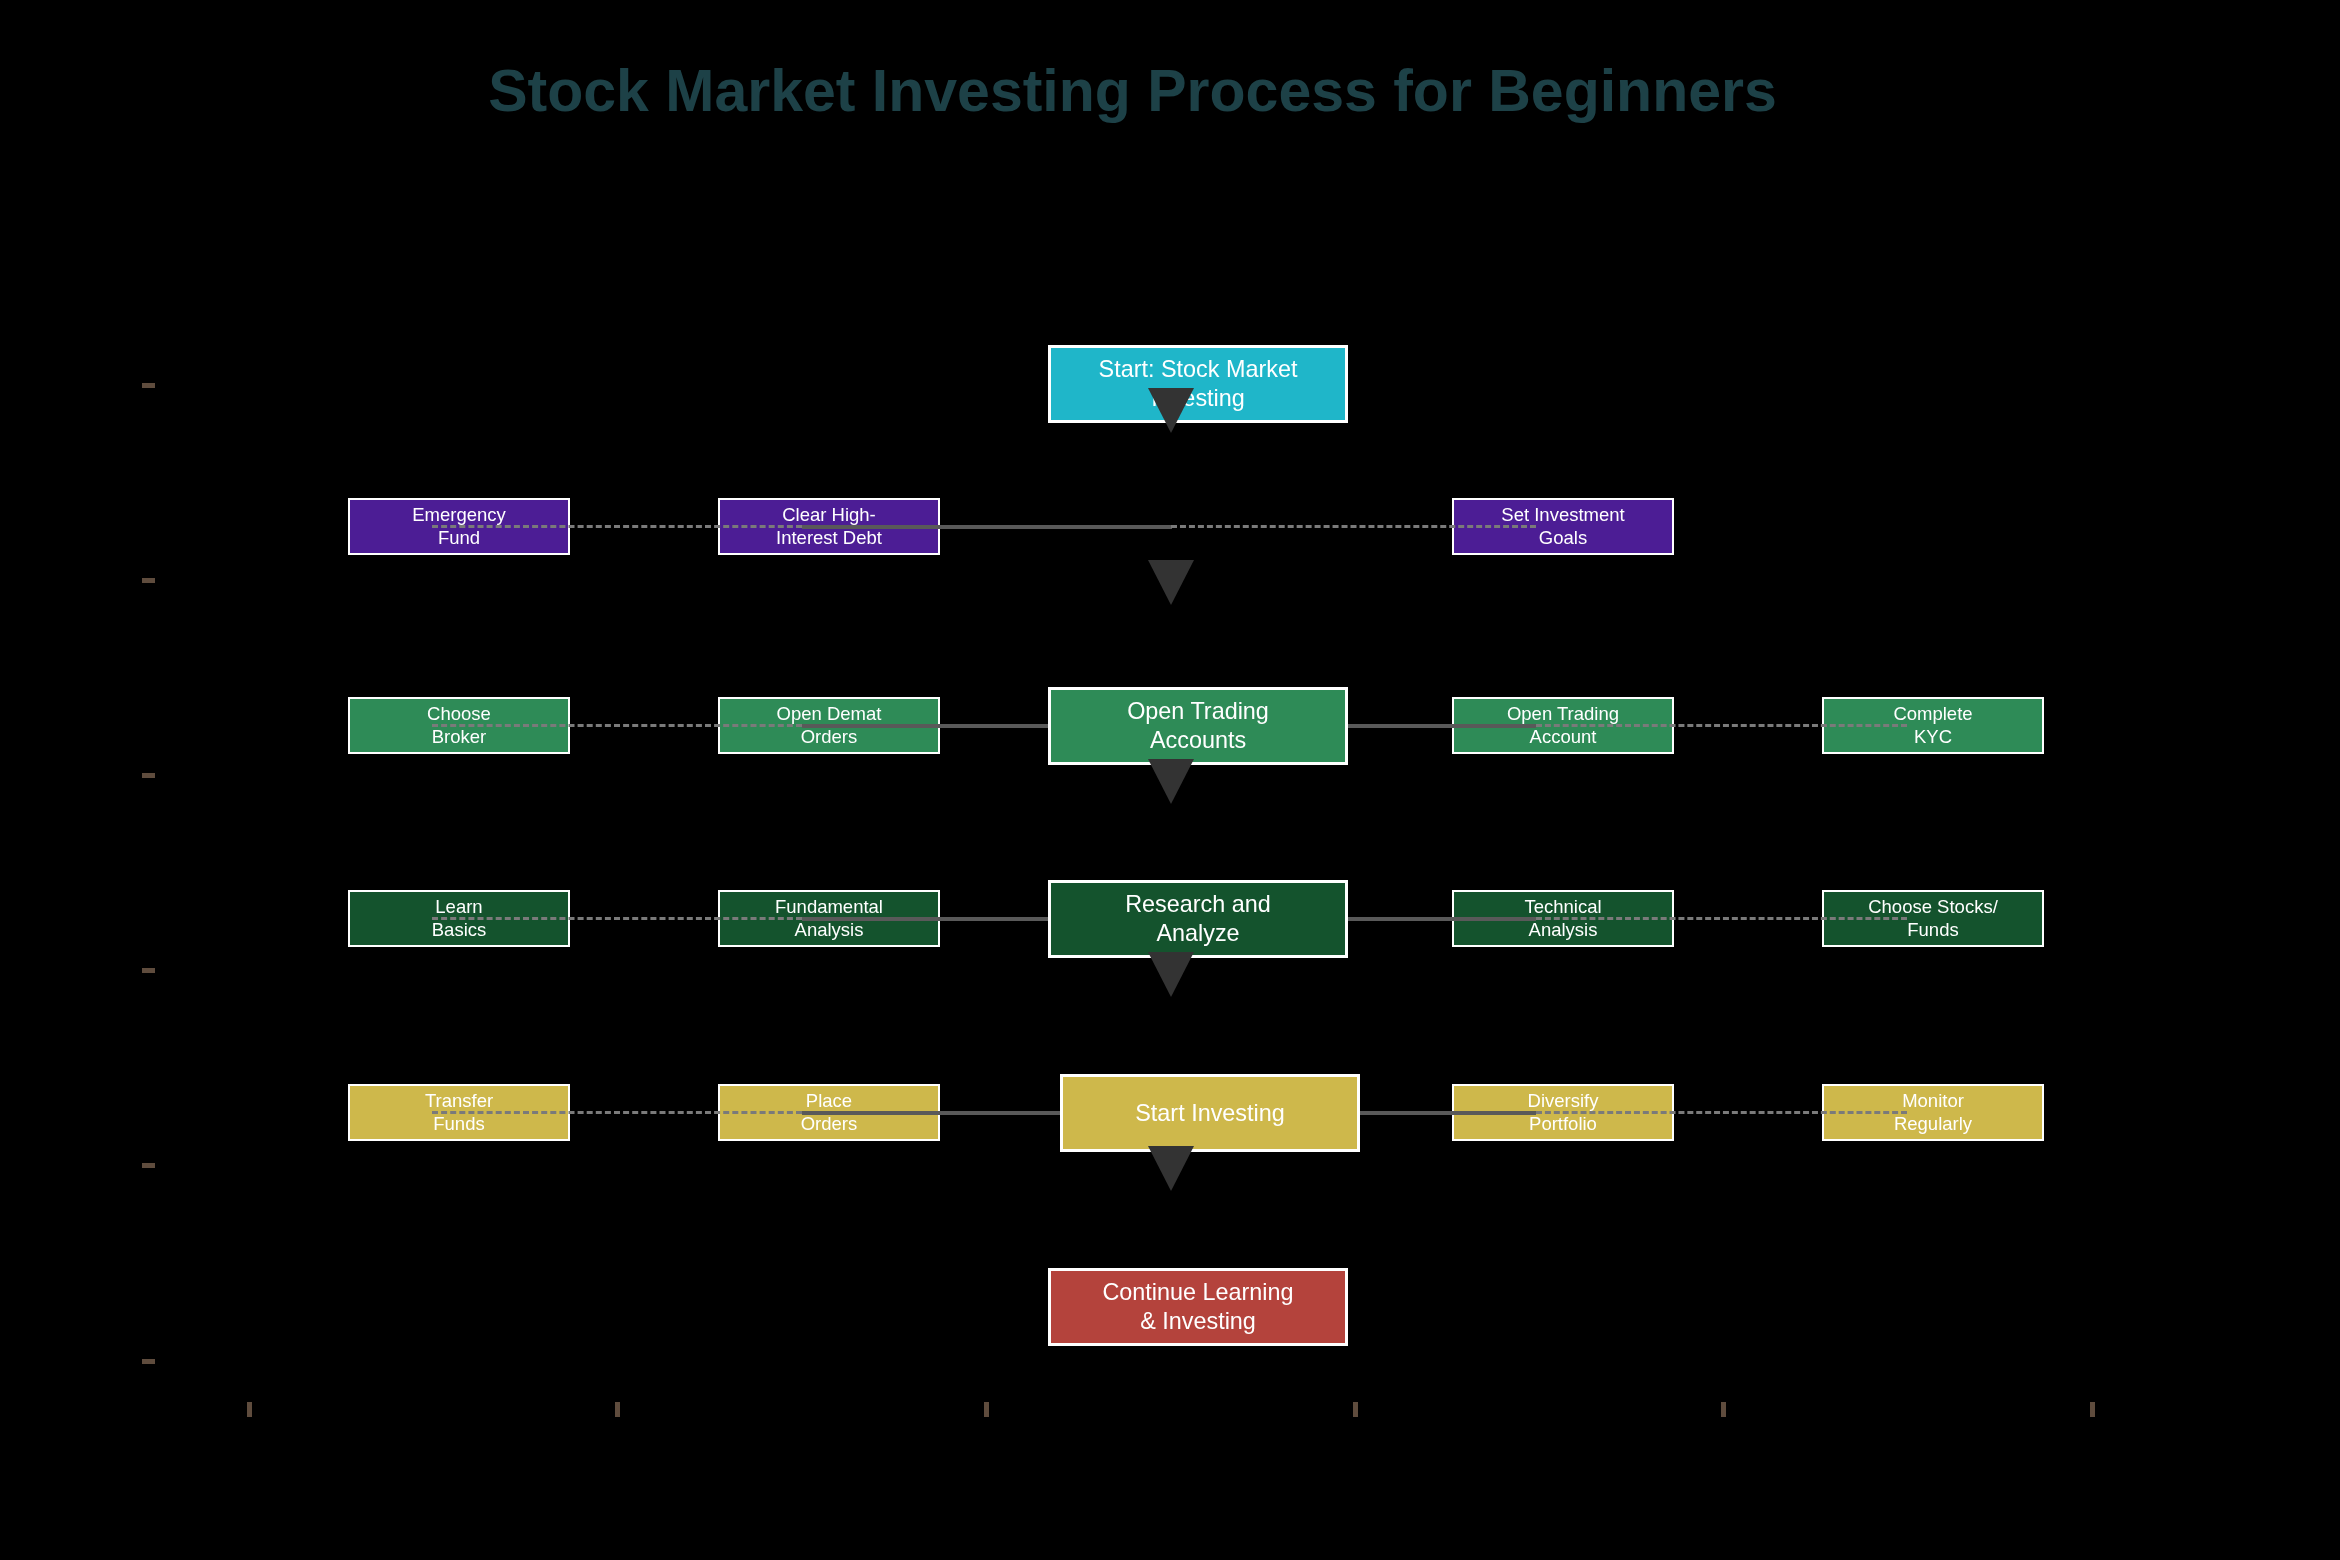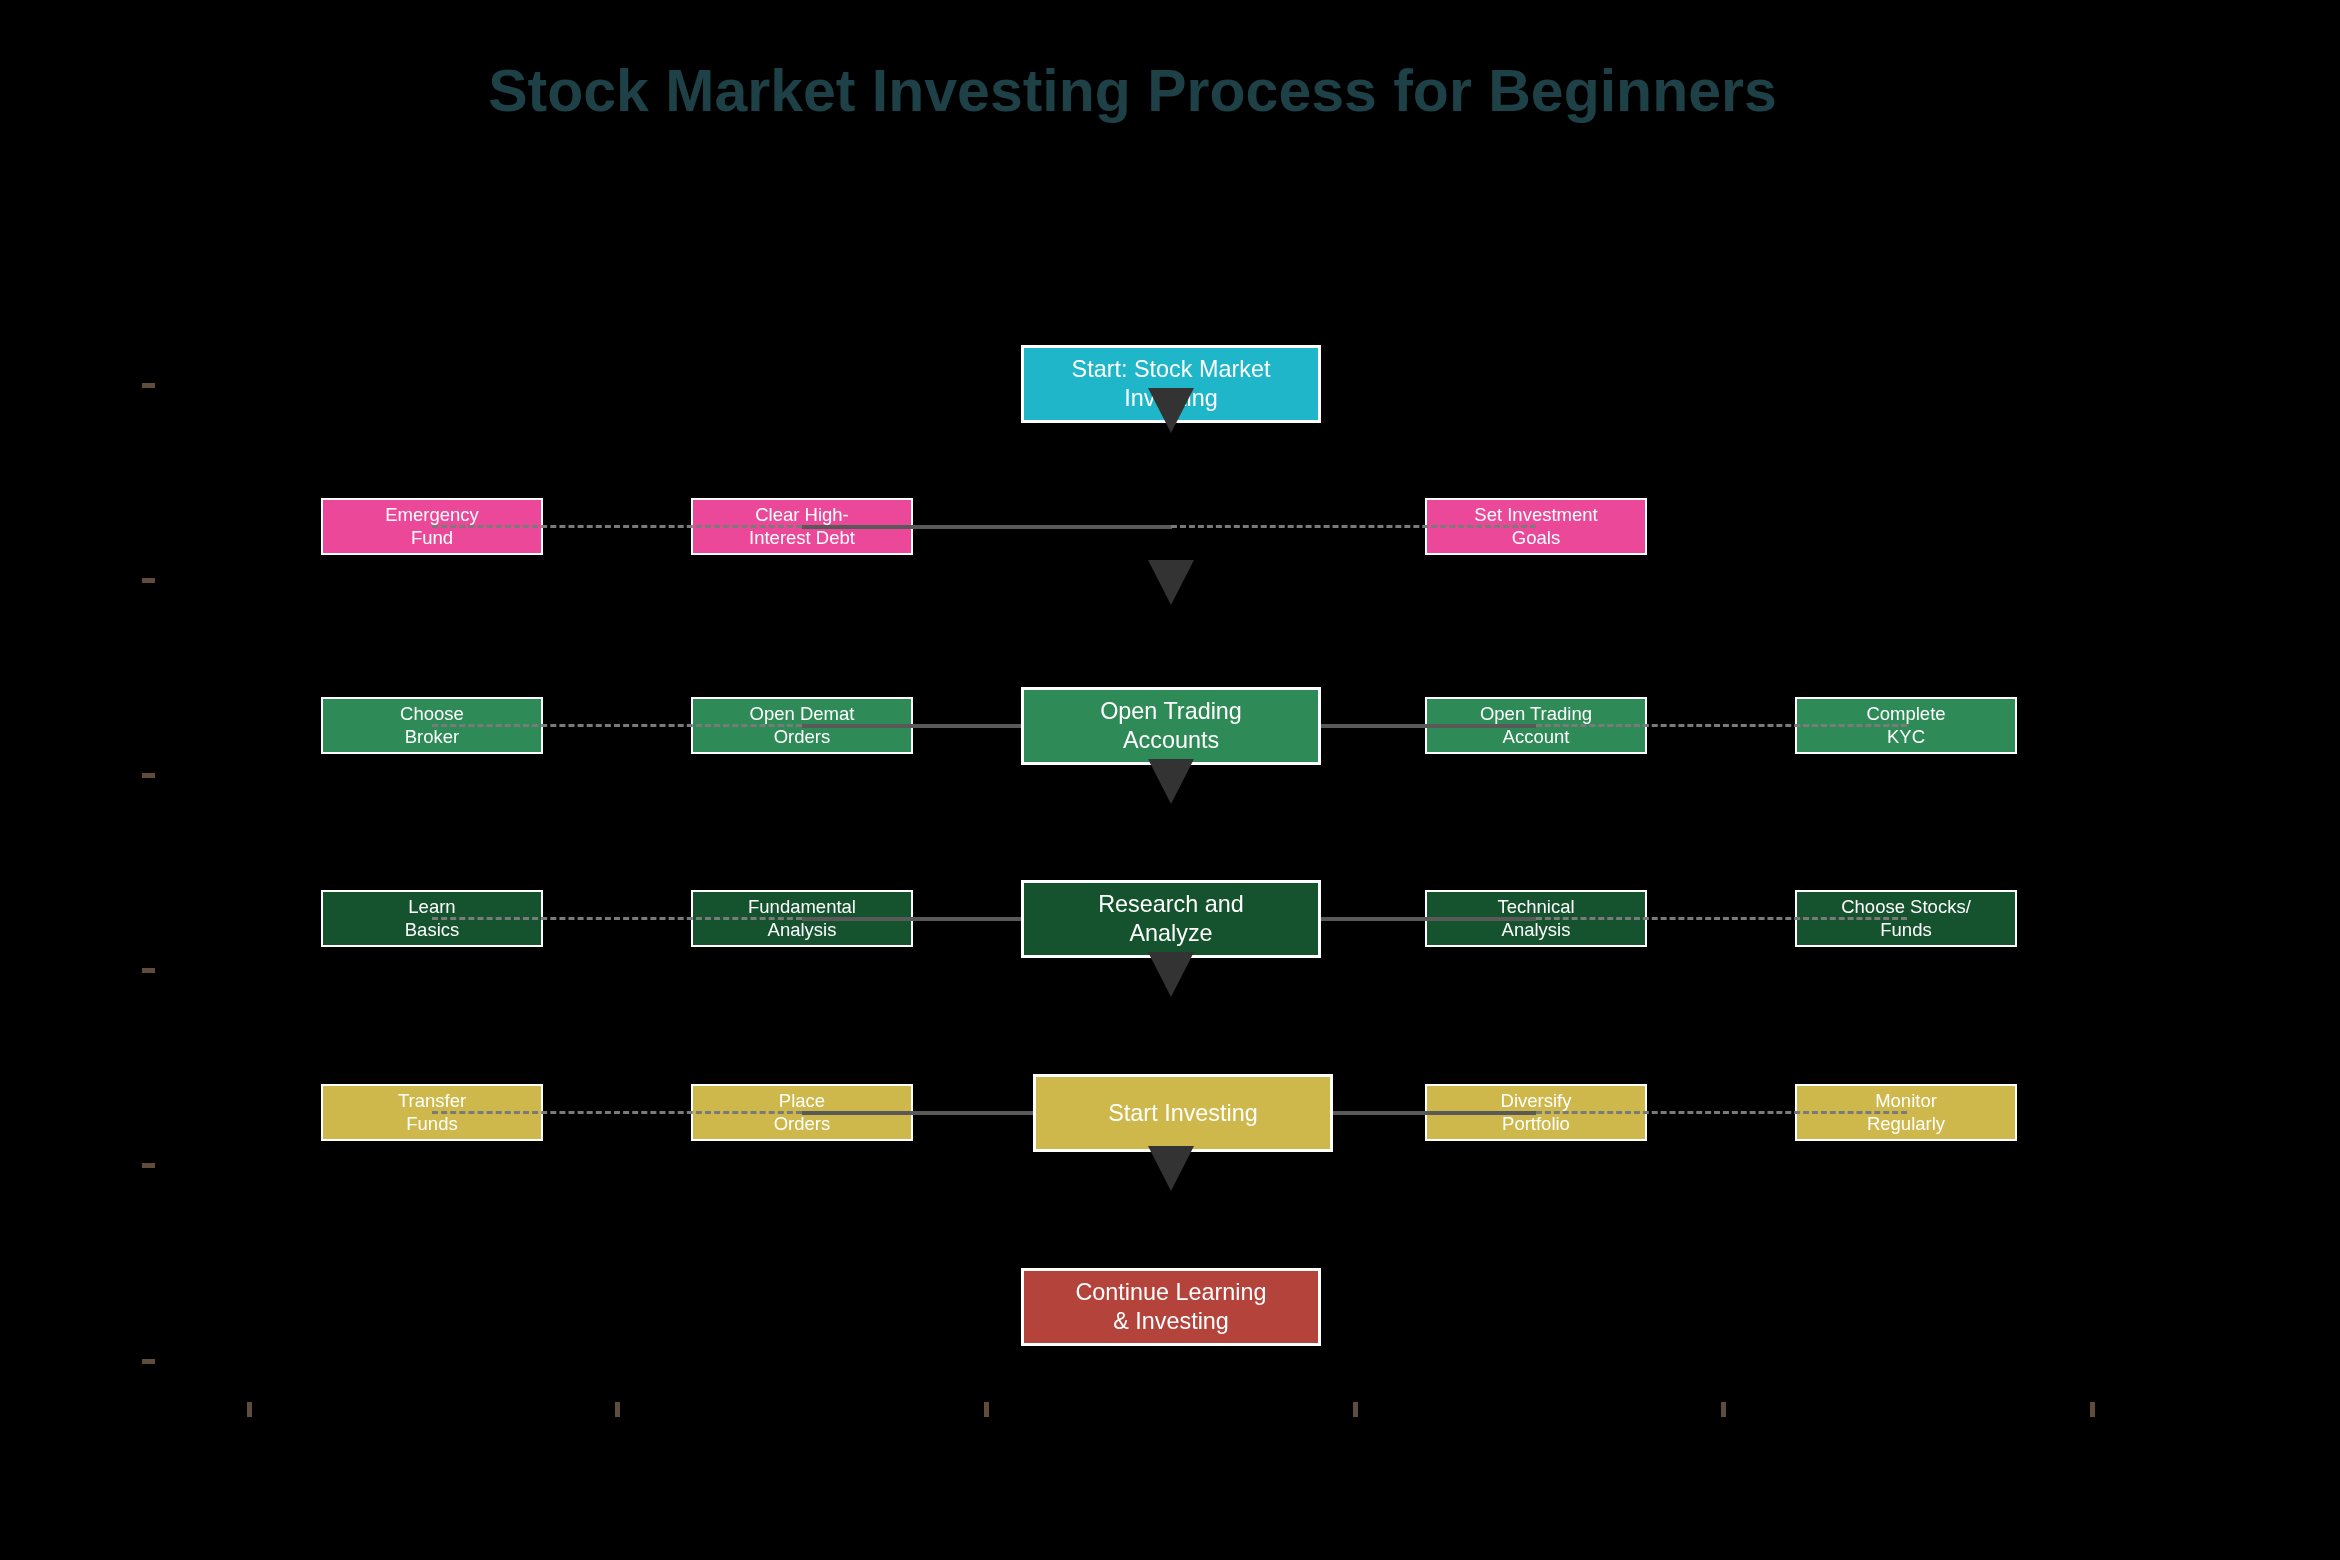--- a/index.html
+++ b/index.html
@@ -21,37 +21,38 @@
   }
   .box{
     position:absolute;
     display:flex;
     align-items:center;
     justify-content:center;
     text-align:center;
     white-space:pre-line;
     color:#ffffff;
     box-sizing:border-box;
+    margin-left:27px;
   }
   .sub{
     width:222px;height:57px;
     border:2.9px solid #ffffff;
     font-size:18.5px;
     line-height:22.4px;
     z-index:1;
   }
   .main{
     width:300px;height:78px;
     border:3.9px solid #ffffff;
     font-size:23.4px;
     line-height:29px;
     z-index:3;
   }
   .c-start{background:#1fb6c9;}
-  .c-red{background:#ec4899;}
+  .c-red{background:#4c1d95;}
   .c-green{background:#2e8b57;}
   .c-slate{background:#14532d;}
   .c-gold{background:#ceb84b;}
   .c-end{background:#b4433c;}
 
   .line-solid{
     position:absolute;
     height:3.9px;
     background:#595959;
     z-index:2;

